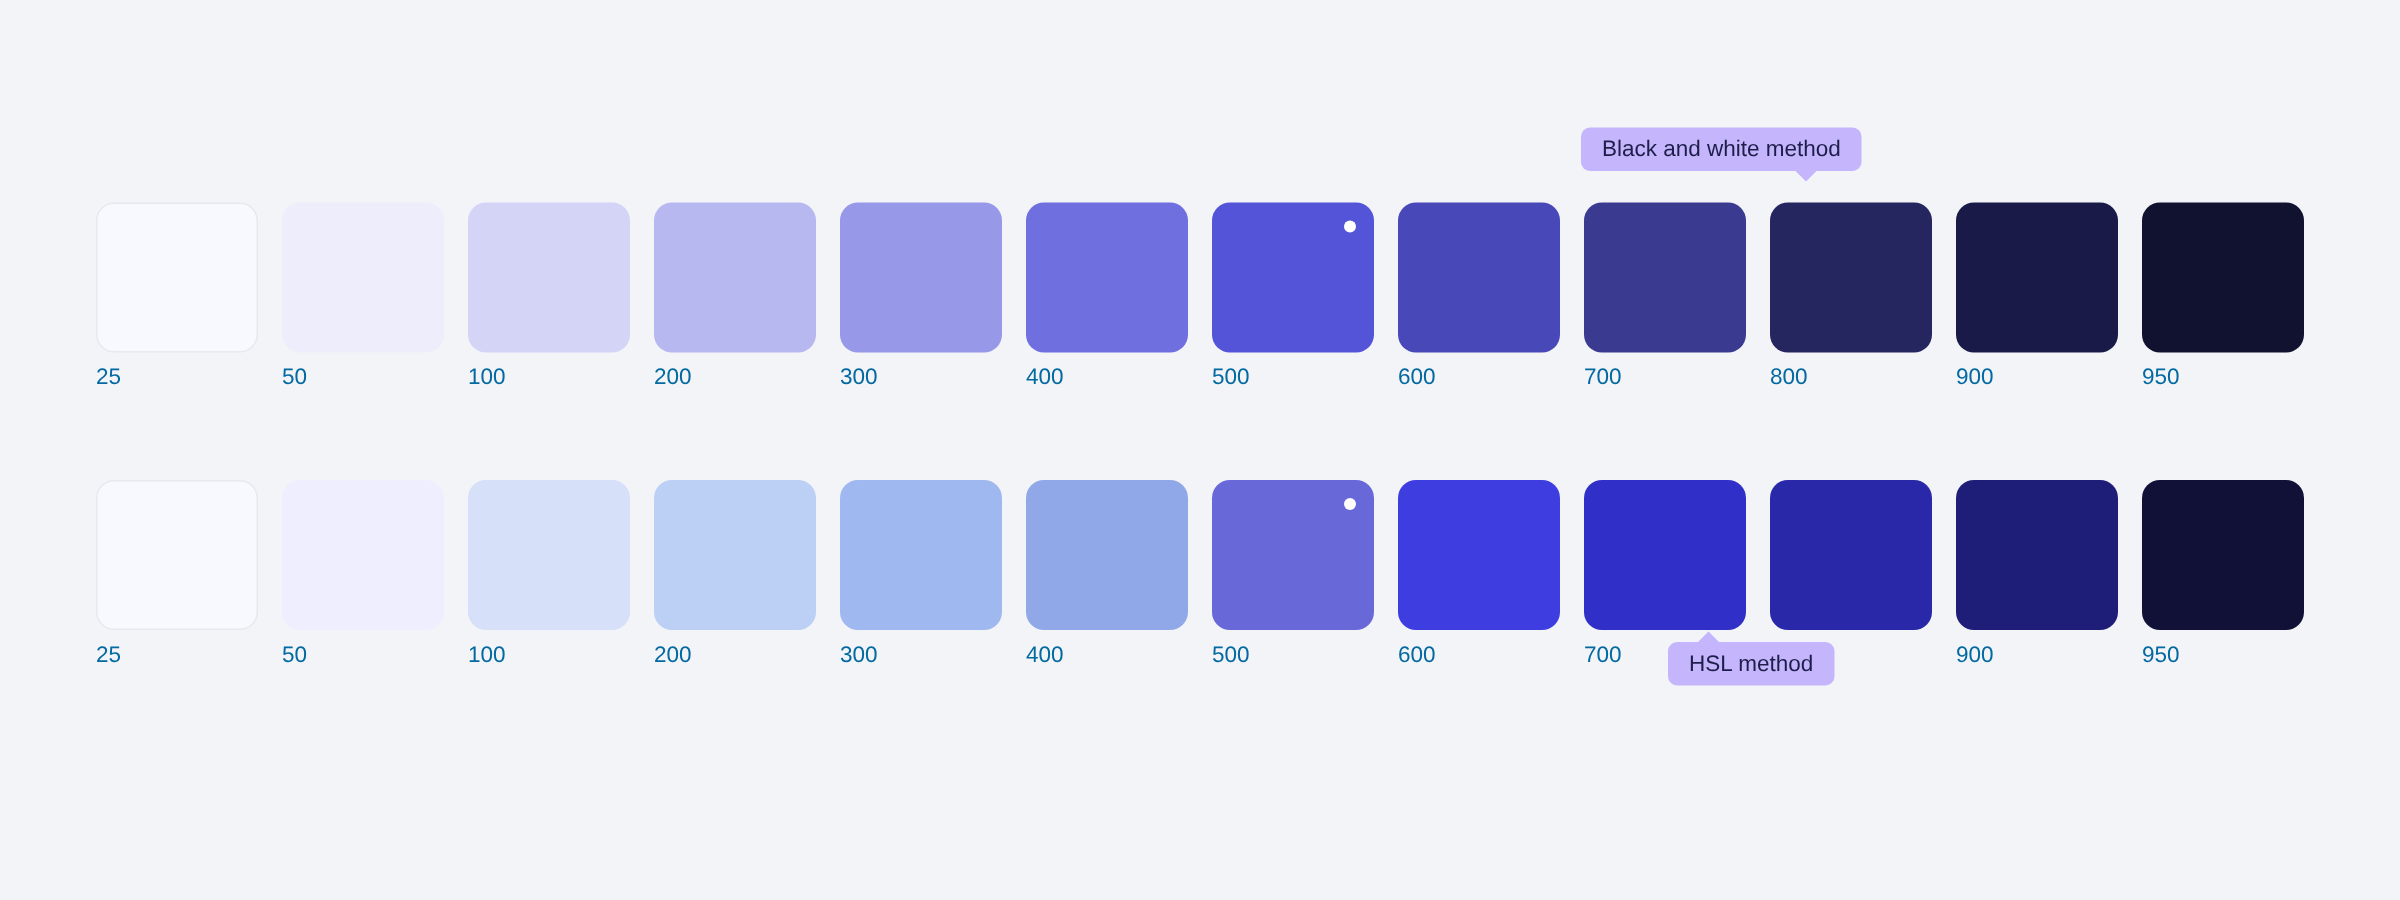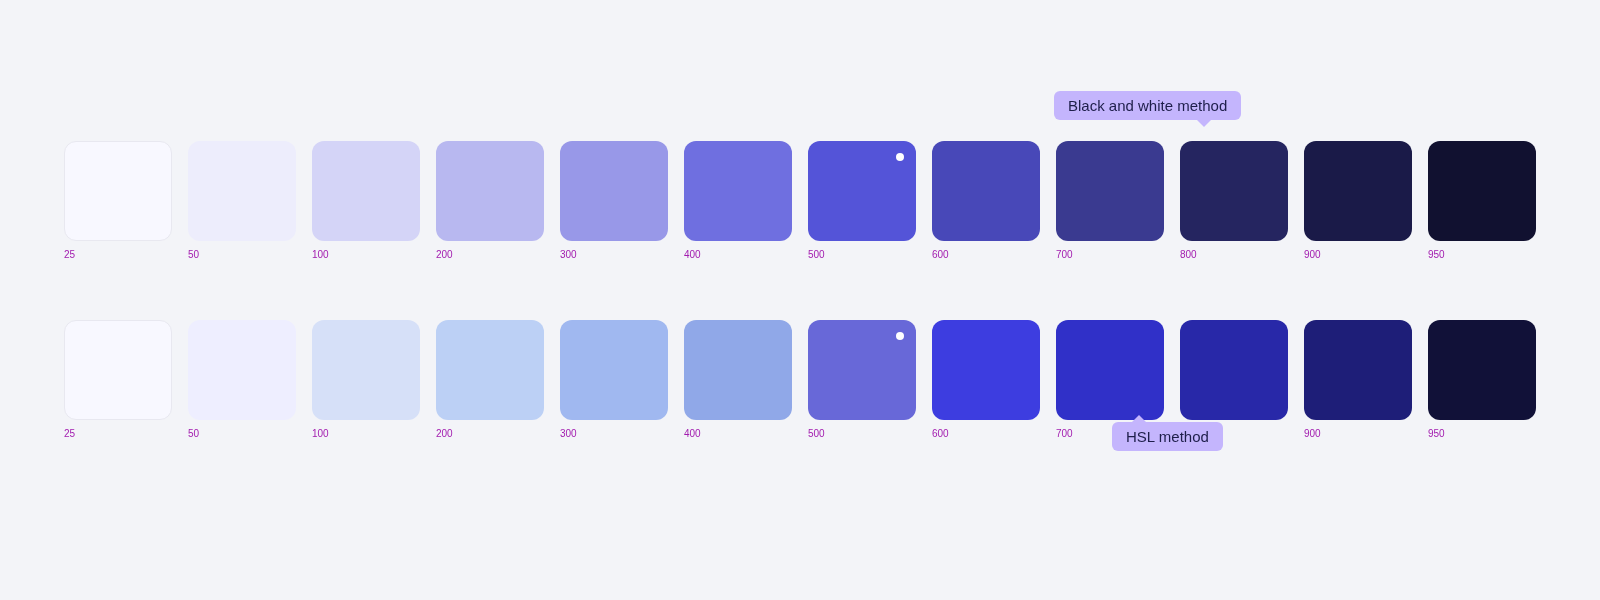--- a/index.html
+++ b/index.html
@@ -55,22 +55,22 @@
       width: 8px;
       height: 8px;
       background: white;
       border-radius: 50%;
       position: absolute;
       top: 12px;
       right: 12px;
     }
 
     .color-label {
-      font-size: 10px;
-      color: #a21caf;
+      font-size: 15px;
+      color: #0369a1;
       font-weight: 400;
     }
 
     .tooltip {
       position: absolute;
       background: #c4b5fd;
       color: #1e1e4a;
       font-size: 15px;
       font-weight: 500;
       padding: 6px 14px;

